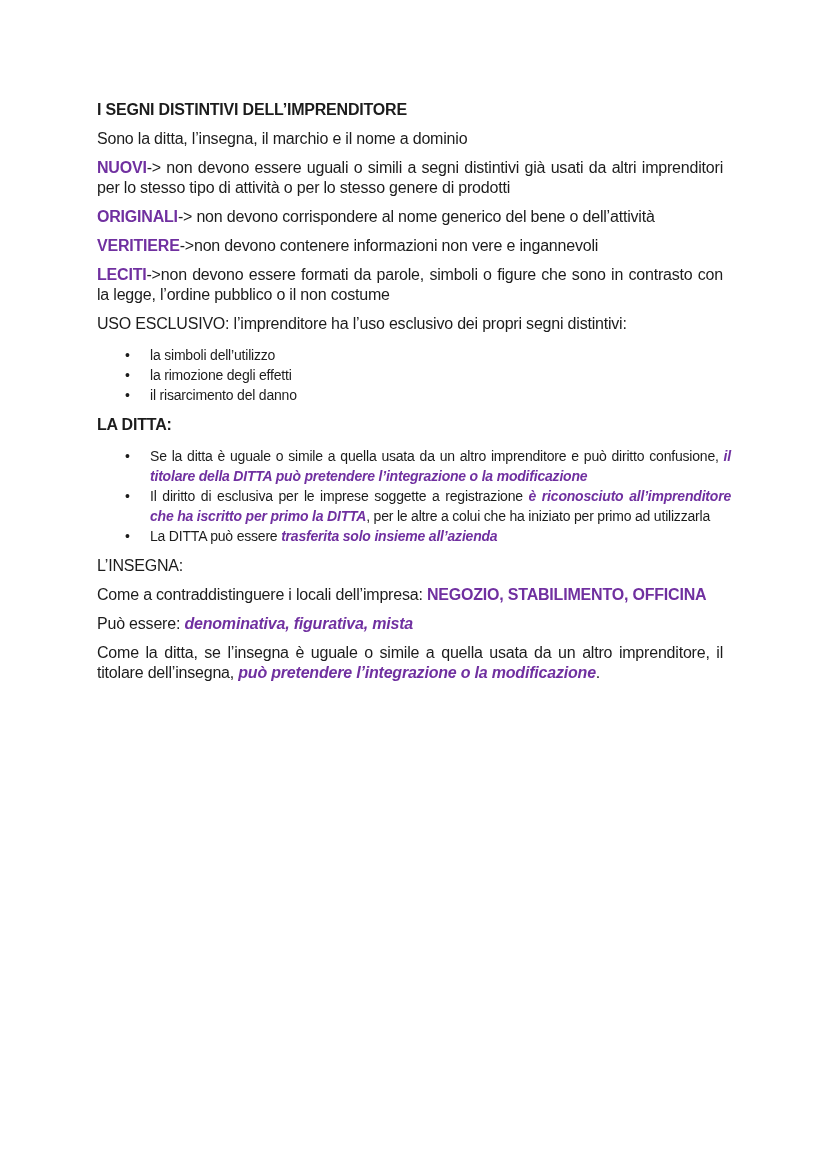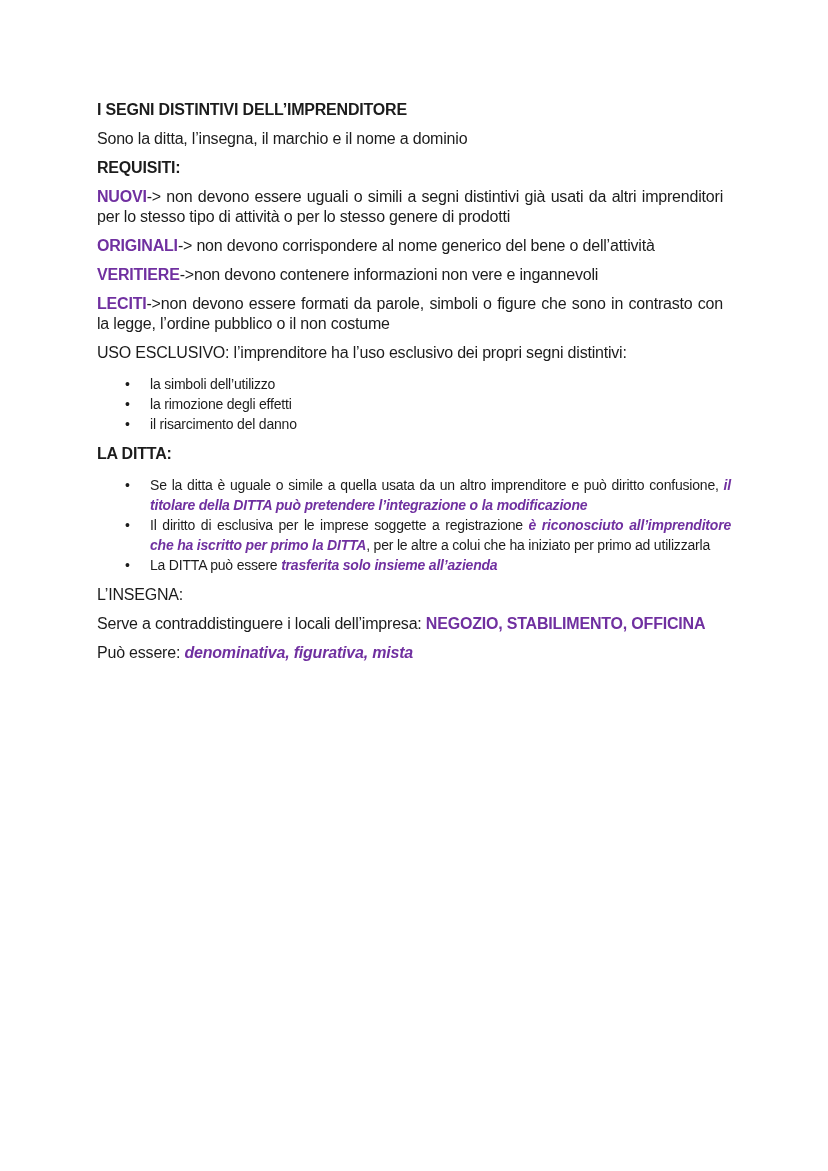--- a/index.html
+++ b/index.html
@@ -43,21 +43,20 @@
 </style>
 </head>
 <body>
 
 <div class="page">
 
   <p class="para heading">I SEGNI DISTINTIVI DELL’IMPRENDITORE</p>
 
   <p class="para">Sono la ditta, l’insegna, il marchio e il nome a dominio</p>
 
-  <p class="para heading">REQUISITI:</p>
 
   <p class="para just"><span class="accent">NUOVI</span><span>-&gt; non devono essere uguali o simili a segni distintivi già usati da altri imprenditori per lo stesso tipo di attività o per lo stesso genere di prodotti</span></p>
 
   <p class="para"><span class="accent">ORIGINALI</span><span>-&gt; non devono corrispondere al nome generico del bene o dell’attività</span></p>
 
   <p class="para"><span class="accent">VERITIERE</span><span>-&gt;non devono contenere informazioni non vere e ingannevoli</span></p>
 
   <p class="para just"><span class="accent">LECITI</span><span>-&gt;non devono essere formati da parole, simboli o figure che sono in contrasto con la legge, l’ordine pubblico o il non costume</span></p>
 
   <p class="para"><span class="b">USO ESCLUSIVO</span><span>: l’imprenditore ha l’uso esclusivo dei propri segni distintivi:</span></p>
@@ -73,19 +72,20 @@
 
 
   <ul class="bullets">
     <li class="just"><span class="dot">•</span><span>Se la ditta è uguale o simile a quella usata da un altro imprenditore e può diritto confusione, </span><span class="accent-i">il titolare della DITTA può pretendere l’integrazione o la modificazione</span><span></span></li>
     <li class="just"><span class="dot">•</span><span>Il diritto di esclusiva per le imprese soggette a registrazione </span><span class="accent-i">è riconosciuto all’imprenditore che ha iscritto per primo la DITTA</span><span>, per le altre a colui che ha iniziato per primo ad utilizzarla</span></li>
     <li class="just"><span class="dot">•</span><span>La DITTA può essere </span><span class="accent-i">trasferita solo insieme all’azienda</span><span></span></li>
   </ul>
 
   <p class="para"><span class="b">L’INSEGNA</span><span>:</span></p>
 
-  <p class="para"><span>Serve a contraddistinguere i locali dell’impresa: </span><span class="accent">NEGOZIO, STABILIMENTO, OFFICINA</span></p>
+  <p class="para"><span>Come a contraddistinguere i locali dell’impresa: </span><span class="accent">NEGOZIO, STABILIMENTO, OFFICINA</span></p>
 
   <p class="para"><span>Può essere: </span><span class="accent-i">denominativa, figurativa, mista</span></p>
 
 
+  <p class="para just"><span>Come la ditta, se l’insegna è uguale o simile a quella usata da un altro imprenditore, il titolare dell’insegna, </span><span class="accent-i">può pretendere l’integrazione o la modificazione</span><span>.</span></p>
 
 </div>
 
 </body></html>

